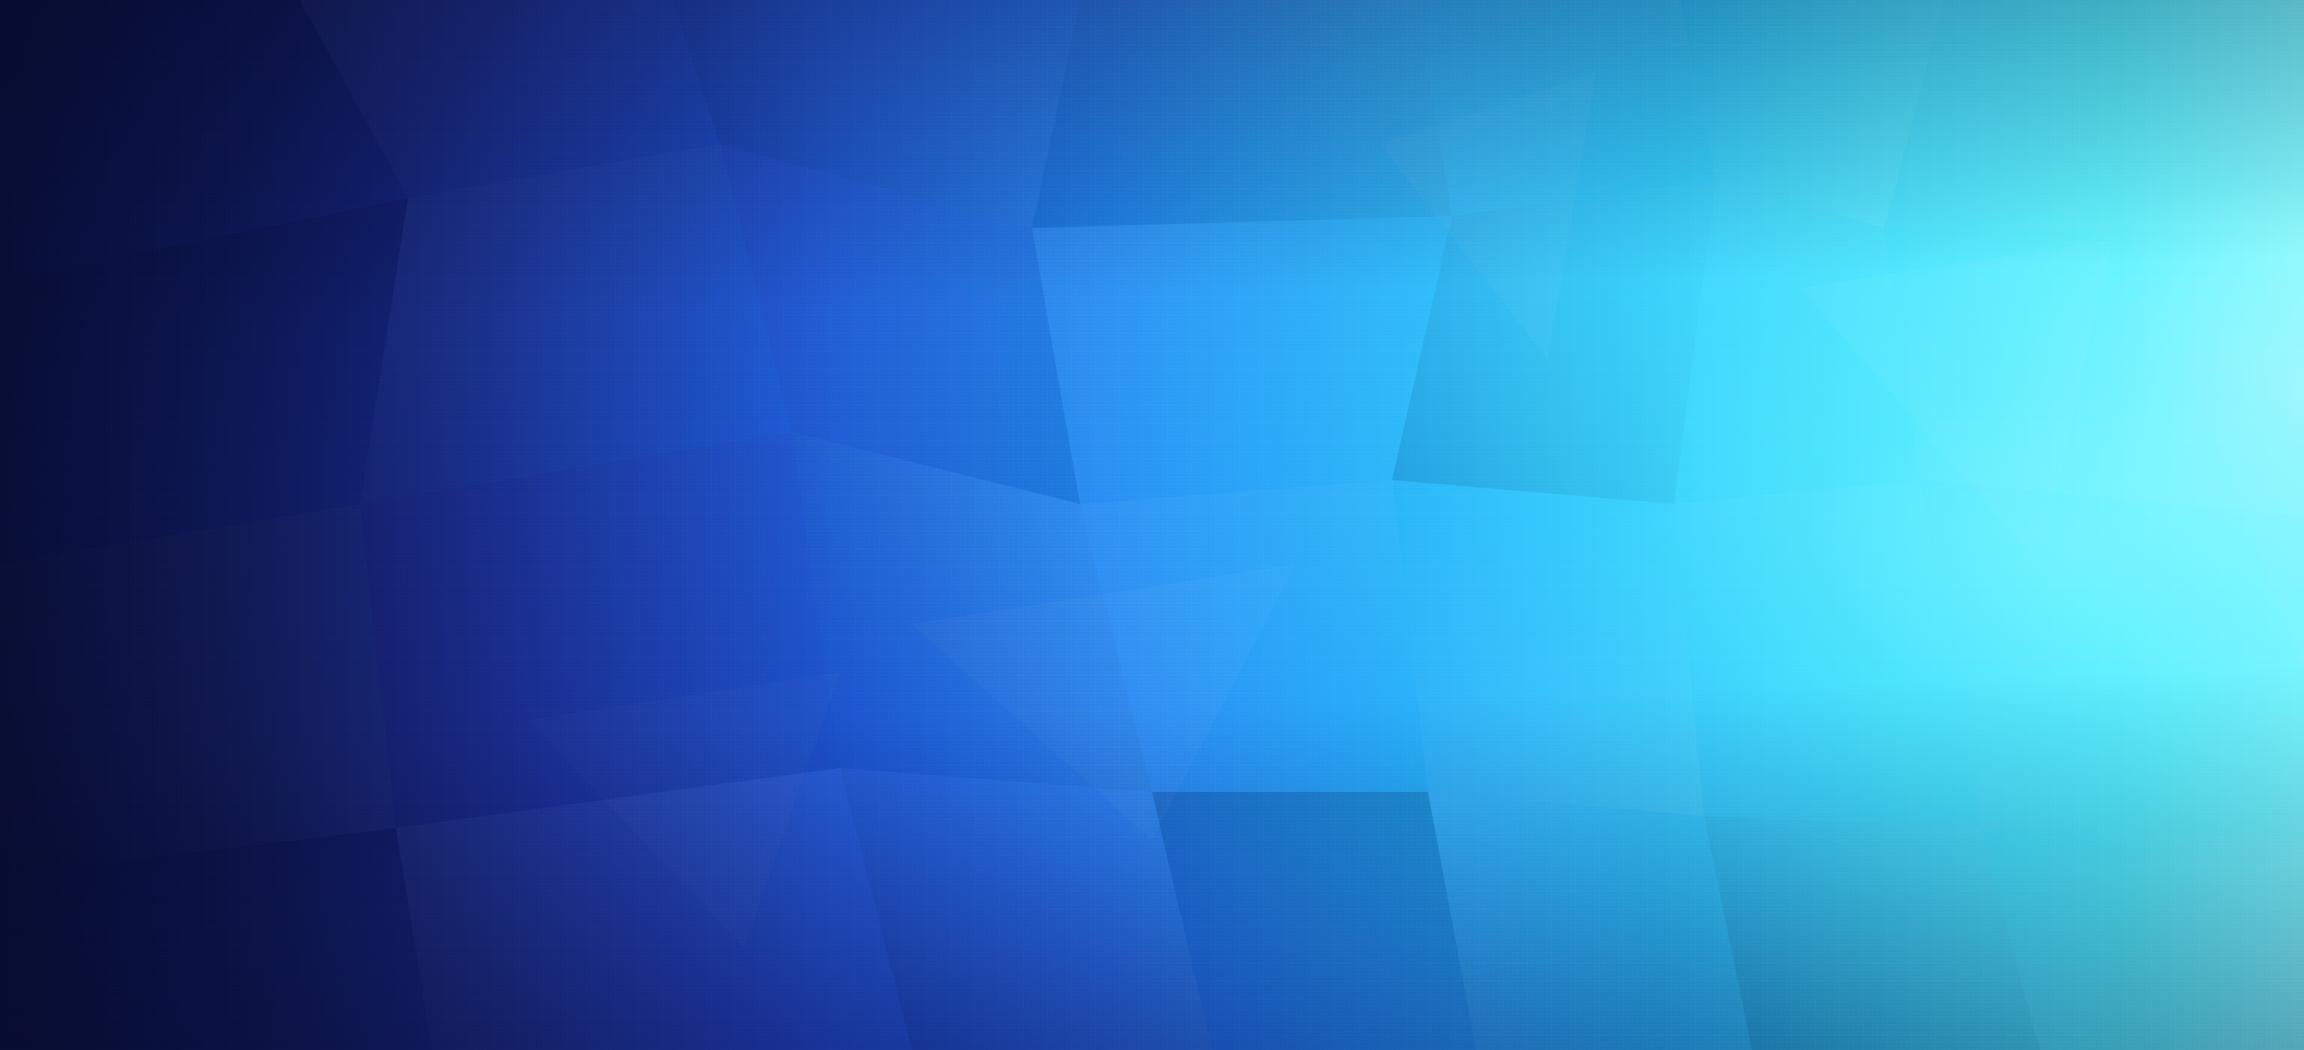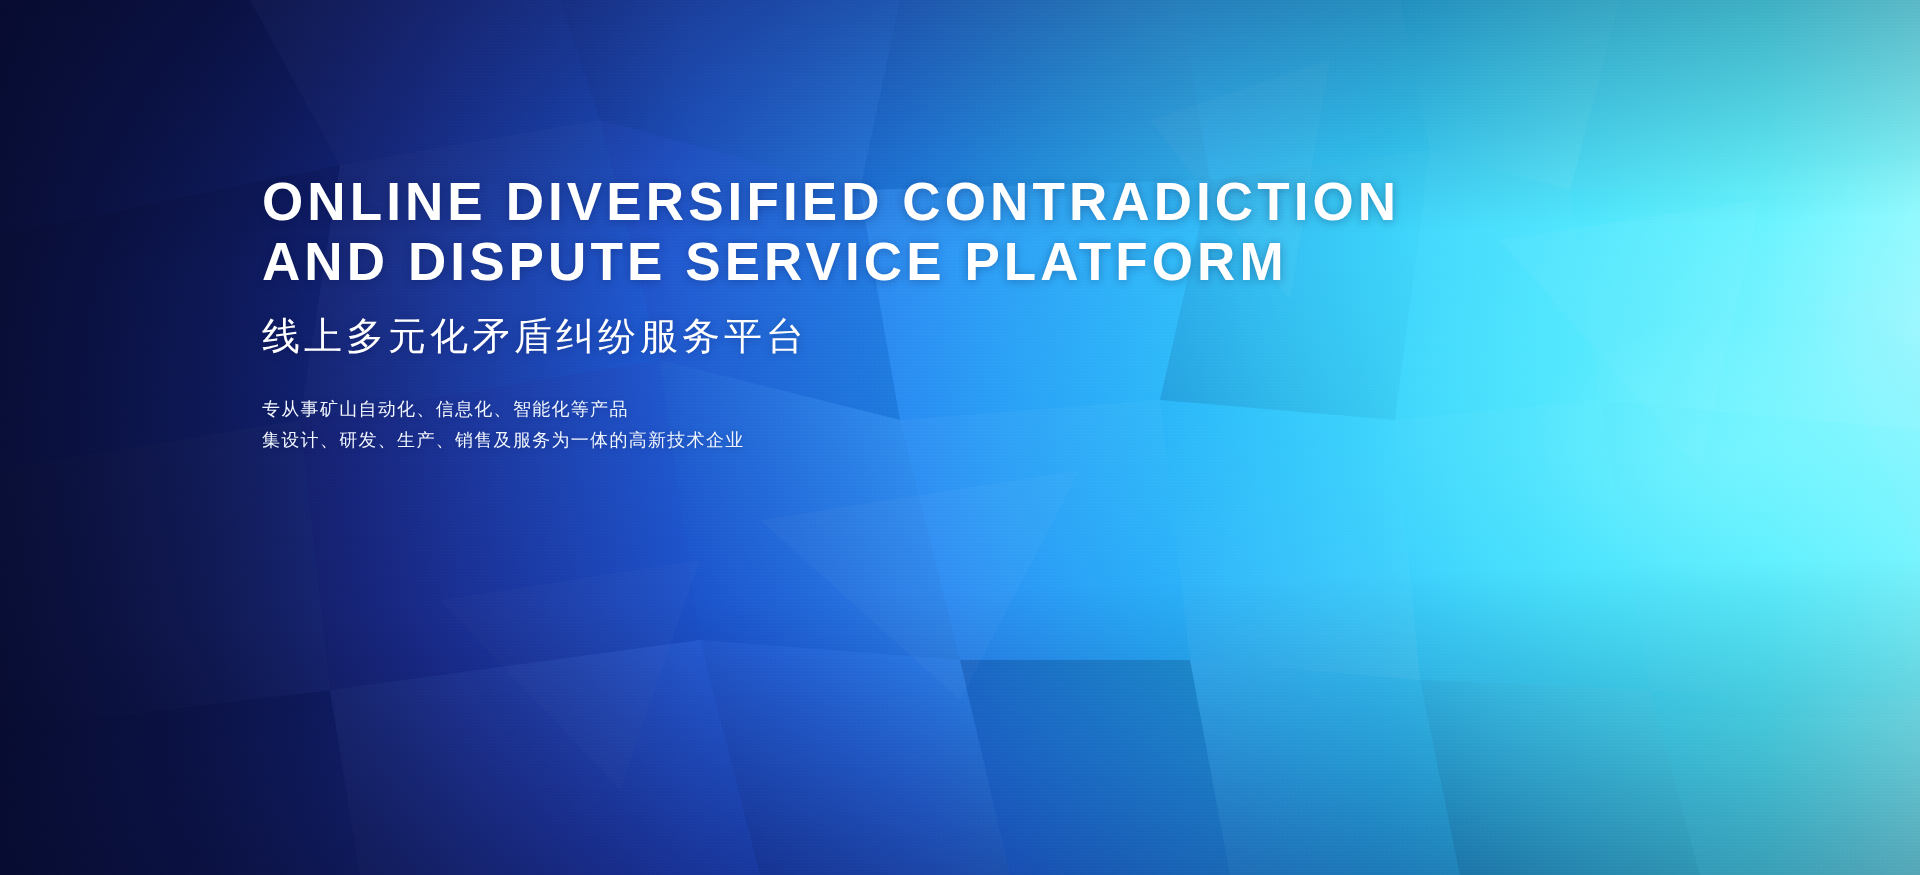--- a/index.html
+++ b/index.html
@@ -202,27 +202,14 @@
     <polygon points="760,520 1080,470 960,700" fill="#ffffff" opacity="0.030"></polygon>
     <polygon points="440,600 700,560 620,790" fill="#ffffff" opacity="0.022"></polygon>
     <polygon points="1820,300 1920,280 1920,560" fill="#bff4ff" opacity="0.085"></polygon>
   </svg>
 
   <div class="hero-leftveil"></div>
   <div class="hero-glow"></div>
   <div class="hero-shade"></div>
   <div class="hero-grain"></div>
 
-  <div class="hero-content">
-
-    <h1 class="headline">ONLINE DIVERSIFIED CONTRADICTION
-AND DISPUTE SERVICE PLATFORM</h1>
-
-    <h2 class="subtitle-cn">线上多元化矛盾纠纷服务平台</h2>
-
-    <div class="tagline">
-      <p class="tagline-line">专从事矿山自动化、信息化、智能化等产品</p>
-      <p class="tagline-line">集设计、研发、生产、销售及服务为一体的高新技术企业</p>
-    </div>
-
-  </div>
 
 </div>
 
 </body></html>

